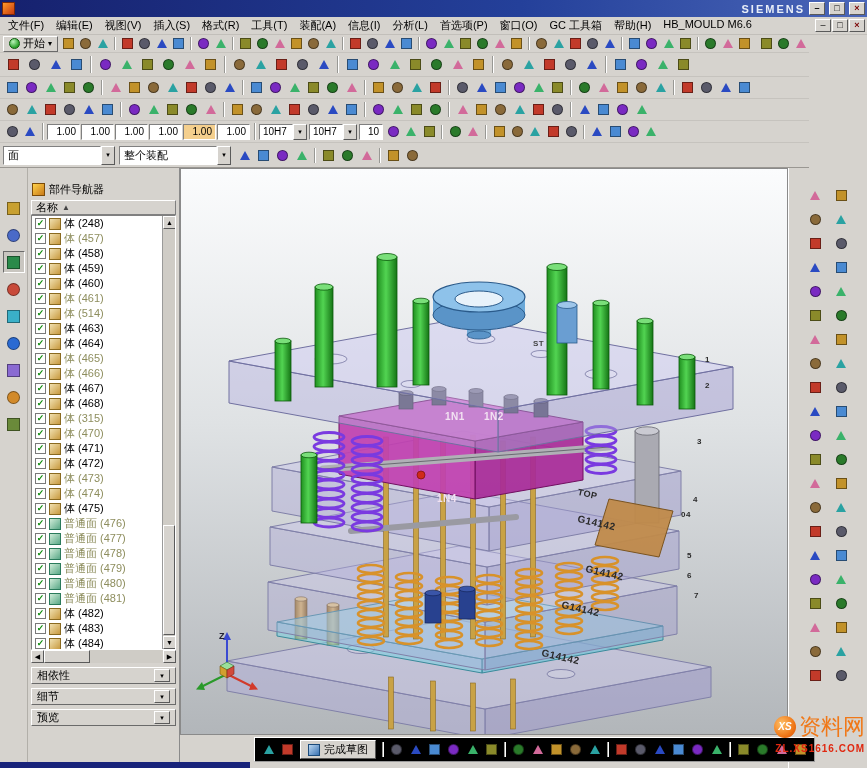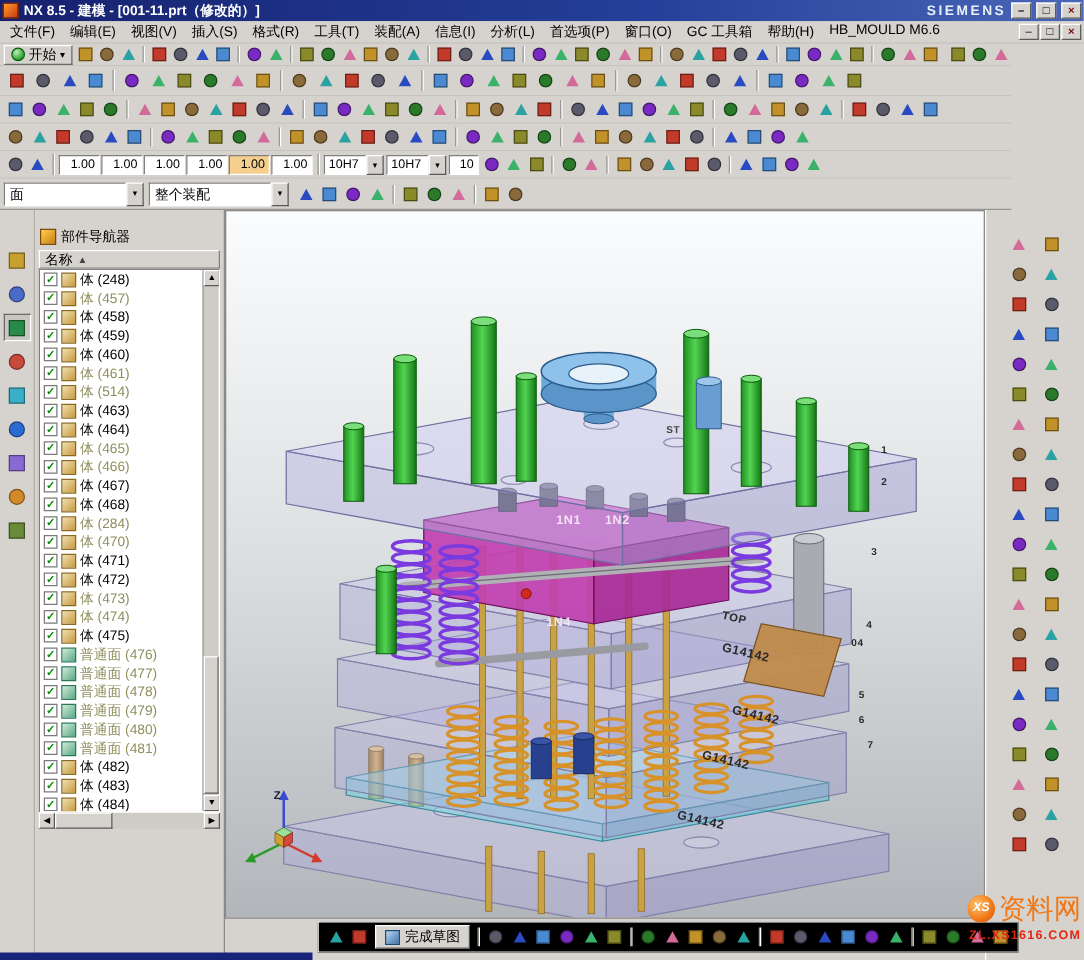--- a/index.html
+++ b/index.html
@@ -127,21 +127,20 @@
     background:radial-gradient(circle at 35% 35%,#ffc26a,#f07818 60%,#d24a08);
     color:#fff;font-weight:bold;font-style:italic;font-size:10px;line-height:22px;text-align:center}
   #watermark .wname{font-size:22px;font-weight:normal;color:#f07818}
   #watermark .wurl{font-size:10px;font-weight:bold;color:#e02810;letter-spacing:1px;margin-top:1px}
 </style>
 </head>
 <body>
 
 <div id="titlebar" class="abs">
   <span id="app-icon"></span>
-  <span>NX 8.5 - 建模 - [001-11.prt（修改的）]</span>
   <span class="brand">SIEMENS</span>
   <span class="winbtn">–</span>
   <span class="winbtn">□</span>
   <span class="winbtn close">×</span>
 </div>
 
 <div id="menubar" class="abs">
   <span id="menu-items" style="display:flex">
       <span class="menu-item">文件(F)</span>
       <span class="menu-item">编辑(E)</span>
@@ -859,21 +858,21 @@
         <span class="lbl">体 (467)</span>
       </div>
       <div class="nav-row">
         <span class="cb">✓</span>
         <span class="oicon"></span>
         <span class="lbl">体 (468)</span>
       </div>
       <div class="nav-row dim">
         <span class="cb">✓</span>
         <span class="oicon"></span>
-        <span class="lbl">体 (284)</span>
+        <span class="lbl">体 (315)</span>
       </div>
       <div class="nav-row dim">
         <span class="cb">✓</span>
         <span class="oicon"></span>
         <span class="lbl">体 (470)</span>
       </div>
       <div class="nav-row">
         <span class="cb">✓</span>
         <span class="oicon"></span>
         <span class="lbl">体 (471)</span>
@@ -944,20 +943,34 @@
         <span class="lbl">体 (484)</span>
       </div>
     </div>
   <div class="hsb">
     <span class="sbbtn">◀</span>
     <span class="track">
         <span class="thumb"></span>
       </span>
     <span class="sbbtn">▶</span>
   </div>
+  <div id="nav-sections">
+      <div class="secbar">
+        <span>相依性</span>
+        <span class="chevbtn">▾</span>
+      </div>
+      <div class="secbar">
+        <span>细节</span>
+        <span class="chevbtn">▾</span>
+      </div>
+      <div class="secbar">
+        <span>预览</span>
+        <span class="chevbtn">▾</span>
+      </div>
+    </div>
 </div>
 
 <div id="viewport" class="abs">
   <svg id="model-svg" width="606" height="565" viewBox="0 0 606 565">
     <defs>
       <linearGradient id="gGreen" x1="0" y1="0" x2="1" y2="0">
         <stop offset="0" stop-color="#1f8f1f"></stop>
           <stop offset="0.45" stop-color="#52d452"></stop>
           <stop offset="1" stop-color="#157515"></stop>
       </linearGradient>

